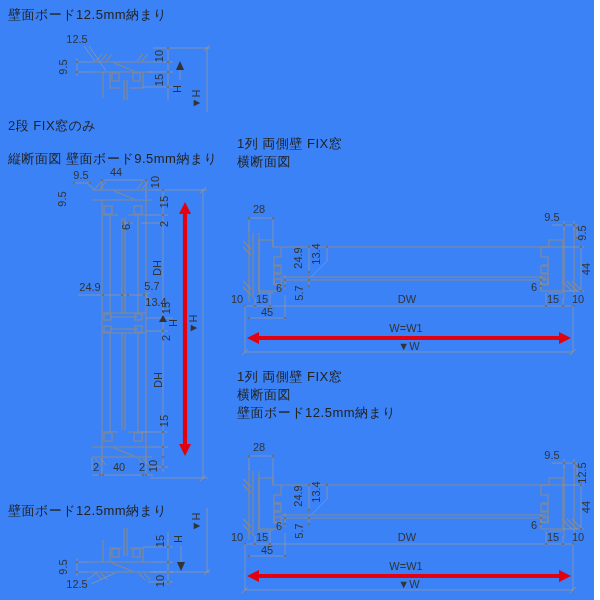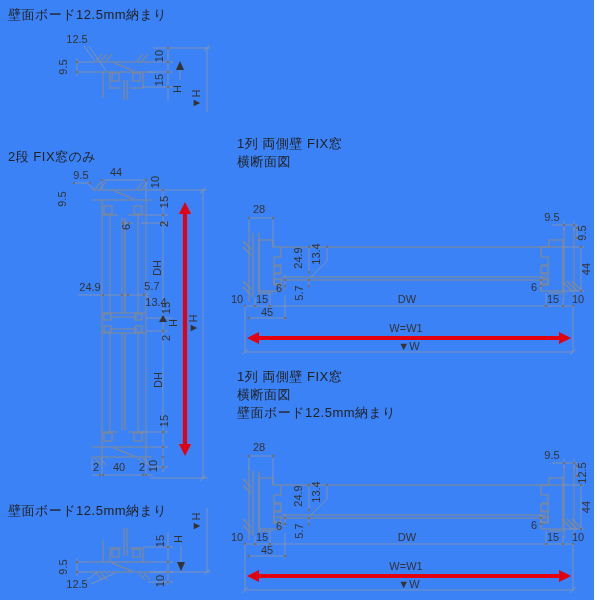--- a/index.html
+++ b/index.html
@@ -14,21 +14,22 @@
   .redf{fill:#e3000f;stroke:none;}
   .dot{fill:#6f6f6f;stroke:none;}
   .blk{fill:#333;stroke:none;}
 </style>
 </head>
 <body>
 
 <div id="stage">
 
   <div class="title" style="left:8px;top:6px">壁面ボード12.5mm納まり</div>
-  <div class="title" style="left:8px;top:148px">2段 FIX窓のみ</div>
+  <div class="title" style="left:8px;top:117px">2段 FIX窓のみ</div>
+  <div class="title" style="left:8px;top:150px">縦断面図 壁面ボード9.5mm納まり</div>
   <div class="title" style="left:8px;top:502px">壁面ボード12.5mm納まり</div>
   <div class="title" style="left:237px;top:135px">1列 両側壁 FIX窓</div>
   <div class="title" style="left:237px;top:153px">横断面図</div>
   <div class="title" style="left:237px;top:368px">1列 両側壁 FIX窓</div>
   <div class="title" style="left:237px;top:386px">横断面図</div>
   <div class="title" style="left:237px;top:404px">壁面ボード12.5mm納まり</div>
 
   <svg width="600" height="600" viewBox="0 0 600 600">
 
     <g>

